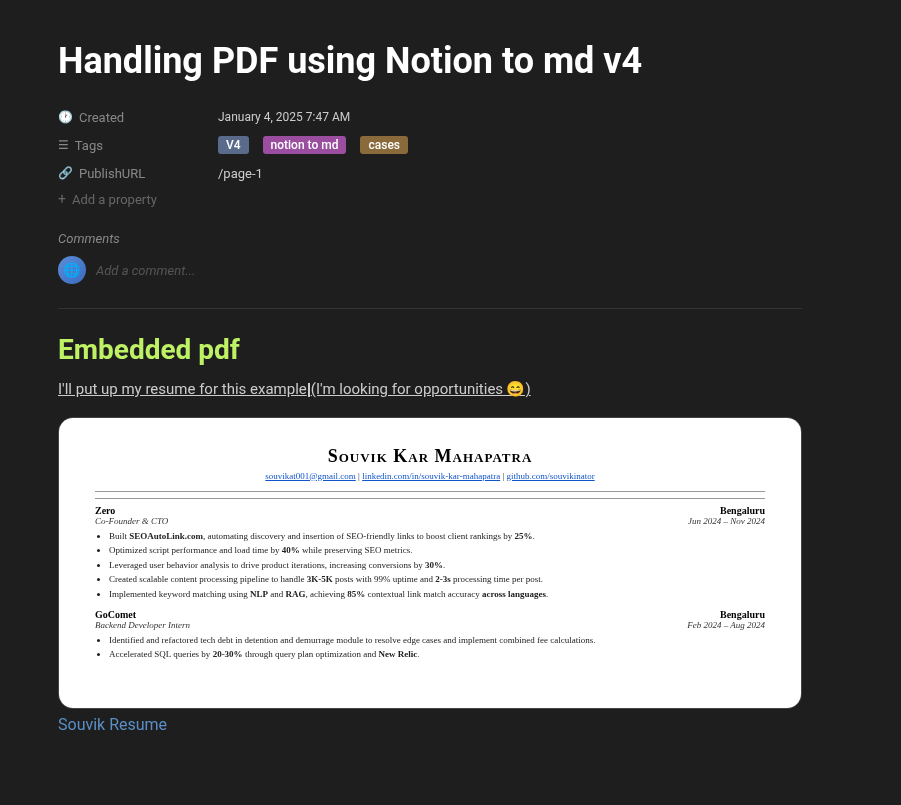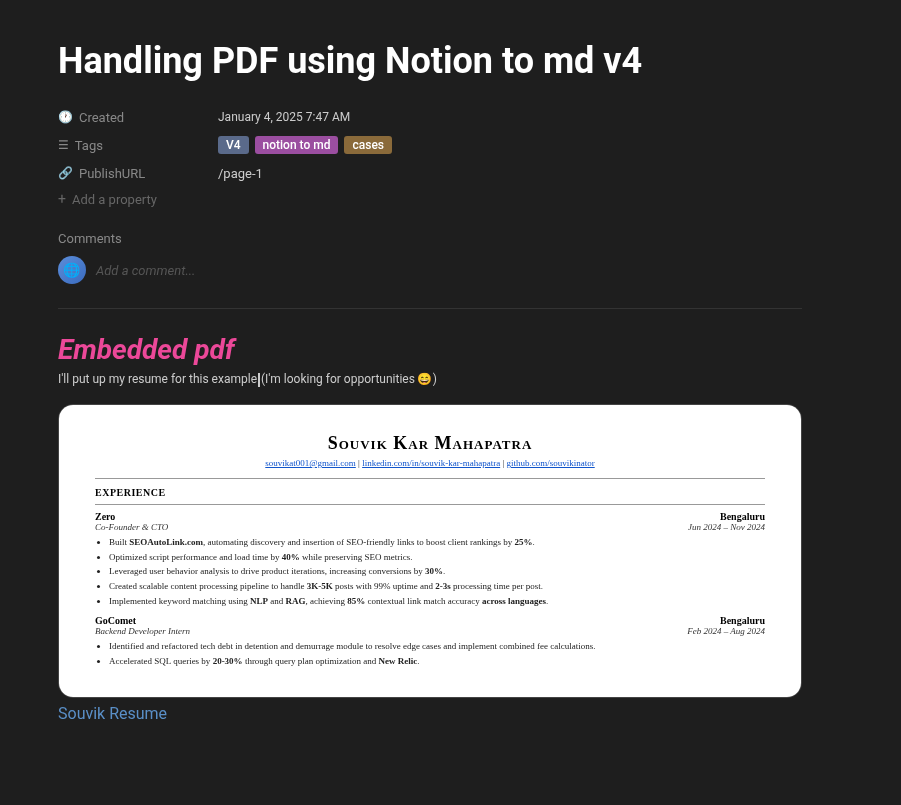--- a/index.html
+++ b/index.html
@@ -53,21 +53,21 @@
       color: #888;
     }
 
     .property-value {
       color: #ccc;
       font-size: 12px;
     }
 
     .tags-container {
       display: flex;
-      gap: 6px;
+      gap: 14px;
       flex-wrap: wrap;
     }
 
     .tag {
       display: inline-flex;
       align-items: center;
       padding: 2px 8px;
       border-radius: 3px;
       font-size: 12px;
       font-weight: 500;
@@ -102,20 +102,21 @@
     }
 
     .comments-section {
       margin-top: 8px;
     }
 
     .comments-label {
       color: #888;
       font-size: 13px;
       margin-bottom: 10px;
+      font-style: italic;
     }
 
     .comment-input-row {
       display: flex;
       align-items: center;
       gap: 10px;
     }
 
     .avatar {
       width: 28px;
@@ -141,30 +142,30 @@
       margin: 24px 0;
     }
 
     .embedded-section {
       margin-top: 24px;
     }
 
     .embedded-title {
       font-size: 28px;
       font-weight: 700;
-      color: #ec4899;
-      margin-bottom: 4px;
-      font-style: italic;
+      color: #bef264;
+      margin-bottom: 12px;
     }
 
     .embedded-description {
       color: #ccc;
-      font-size: 12px;
+      font-size: 15px;
       margin-bottom: 16px;
       line-height: 1.5;
+      text-decoration: underline;
     }
 
     .cursor-indicator {
       display: inline-block;
       width: 2px;
       height: 14px;
       background-color: #ccc;
       margin: 0 1px;
       vertical-align: middle;
     }
@@ -336,21 +337,20 @@
 
         <div class="resume-name">Souvik Kar Mahapatra</div>
         <div class="resume-contact">
           <a>souvikat001@gmail.com</a> | 
           <a>linkedin.com/in/souvik-kar-mahapatra</a> | 
           <a>github.com/souvikinator</a>
         </div>
 
         <hr class="resume-divider">
 
-        <div class="resume-section-title">Experience</div>
         <hr class="resume-divider">
 
         <div class="resume-job-header">
           <span>Zero</span>
           <span>Bengaluru</span>
         </div>
         <div class="resume-job-subtitle">
           <span>Co-Founder &amp; CTO</span>
           <span>Jun 2024 – Nov 2024</span>
         </div>

